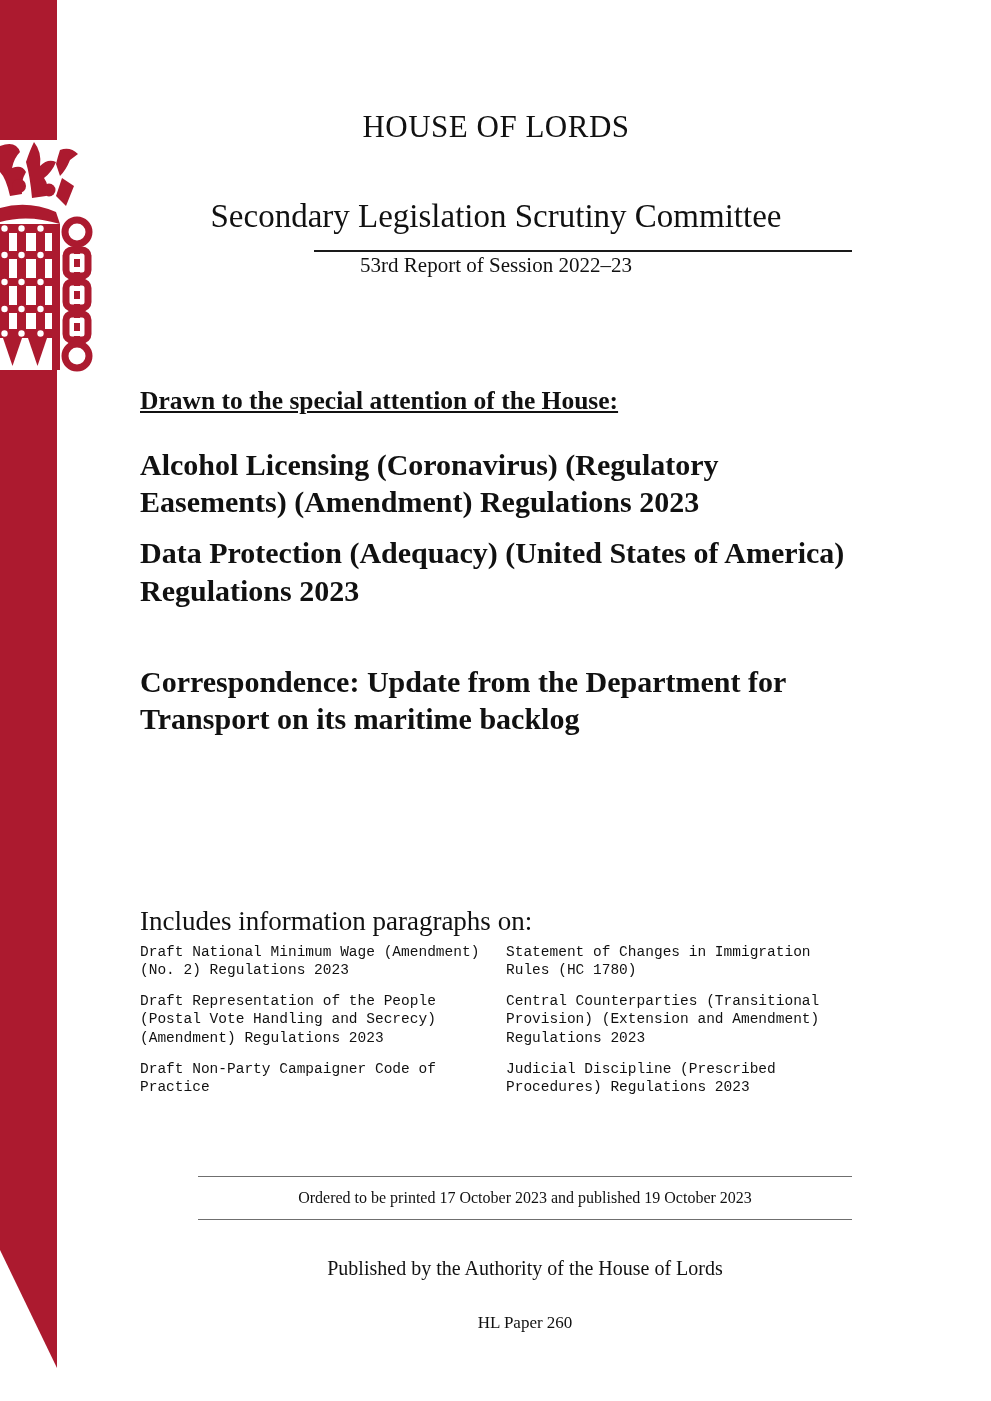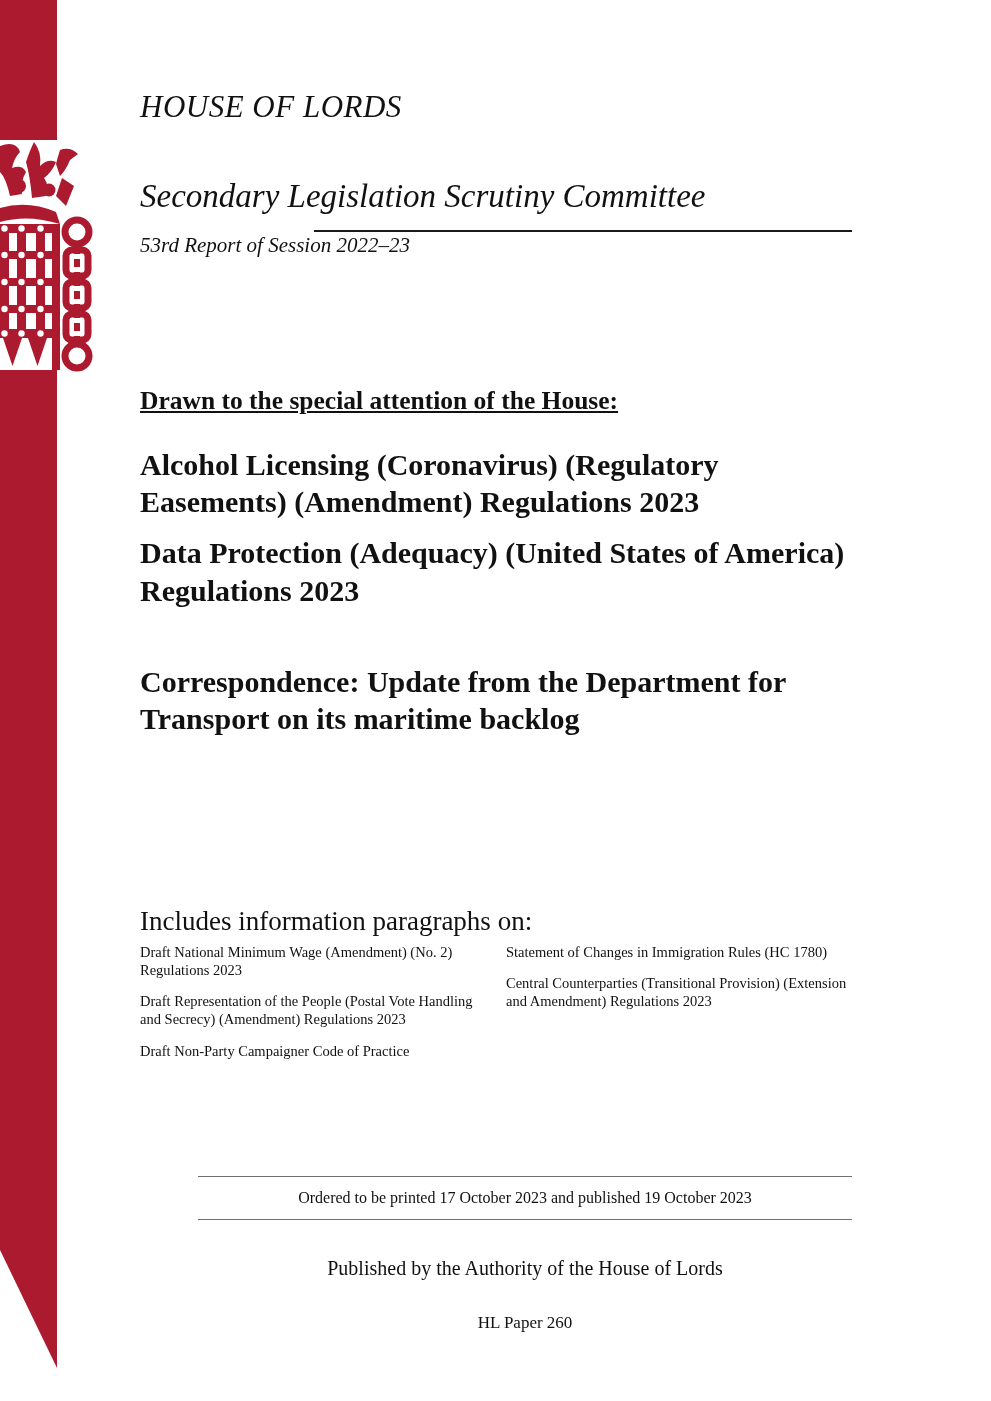--- a/index.html
+++ b/index.html
@@ -28,24 +28,23 @@
     width: 175px;
     height: 1401px;
     pointer-events: none;
   }
   #spine svg { display: block; }
 
   
   .header-block {
     position: absolute;
     left: 140px;
-    top: 88px;
+    top: 108px;
     width: 712px;
-    text-align: left;
-    font-style: italic;
+    text-align: center;
   }
   .house-of-lords {
     font-size: 31px;
     line-height: 1.2;
     letter-spacing: 0.5px;
     white-space: nowrap;
   }
   .committee-name {
     margin-top: 52px;
     font-size: 33px;
@@ -105,20 +104,21 @@
     font-size: 27px;
     line-height: 1.2;
   }
   .info-columns {
     position: absolute;
     left: 140px;
     top: 943px;
     width: 712px;
     display: flex;
     gap: 20px;
+    font-family: Liberation Mono, monospace;
   }
   .info-col {
     width: 346px;
   }
   .info-entry {
     font-size: 14.5px;
     line-height: 1.25;
     margin-bottom: 13px;
   }
   .info-entry:last-child { margin-bottom: 0; }
@@ -254,20 +254,21 @@
 
   <div class="info-columns">
     <div class="info-col">
       <div class="info-entry">Draft National Minimum Wage (Amendment) (No. 2) Regulations 2023</div>
       <div class="info-entry">Draft Representation of the People (Postal Vote Handling and Secrecy) (Amendment) Regulations 2023</div>
       <div class="info-entry">Draft Non-Party Campaigner Code of Practice</div>
     </div>
     <div class="info-col">
       <div class="info-entry">Statement of Changes in Immigration Rules (HC 1780)</div>
       <div class="info-entry">Central Counterparties (Transitional Provision) (Extension and Amendment) Regulations 2023</div>
+      <div class="info-entry">Judicial Discipline (Prescribed Procedures) Regulations 2023</div>
     </div>
   </div>
 
   <div class="footer-block">
     <div class="rule-footer"></div>
     <div class="ordered-line">Ordered to be printed 17 October 2023 and published 19 October 2023</div>
     <div class="rule-footer"></div>
     <div class="published-line">Published by the Authority of the House of Lords</div>
     <div class="hl-paper-line">HL Paper 260</div>
   </div>

